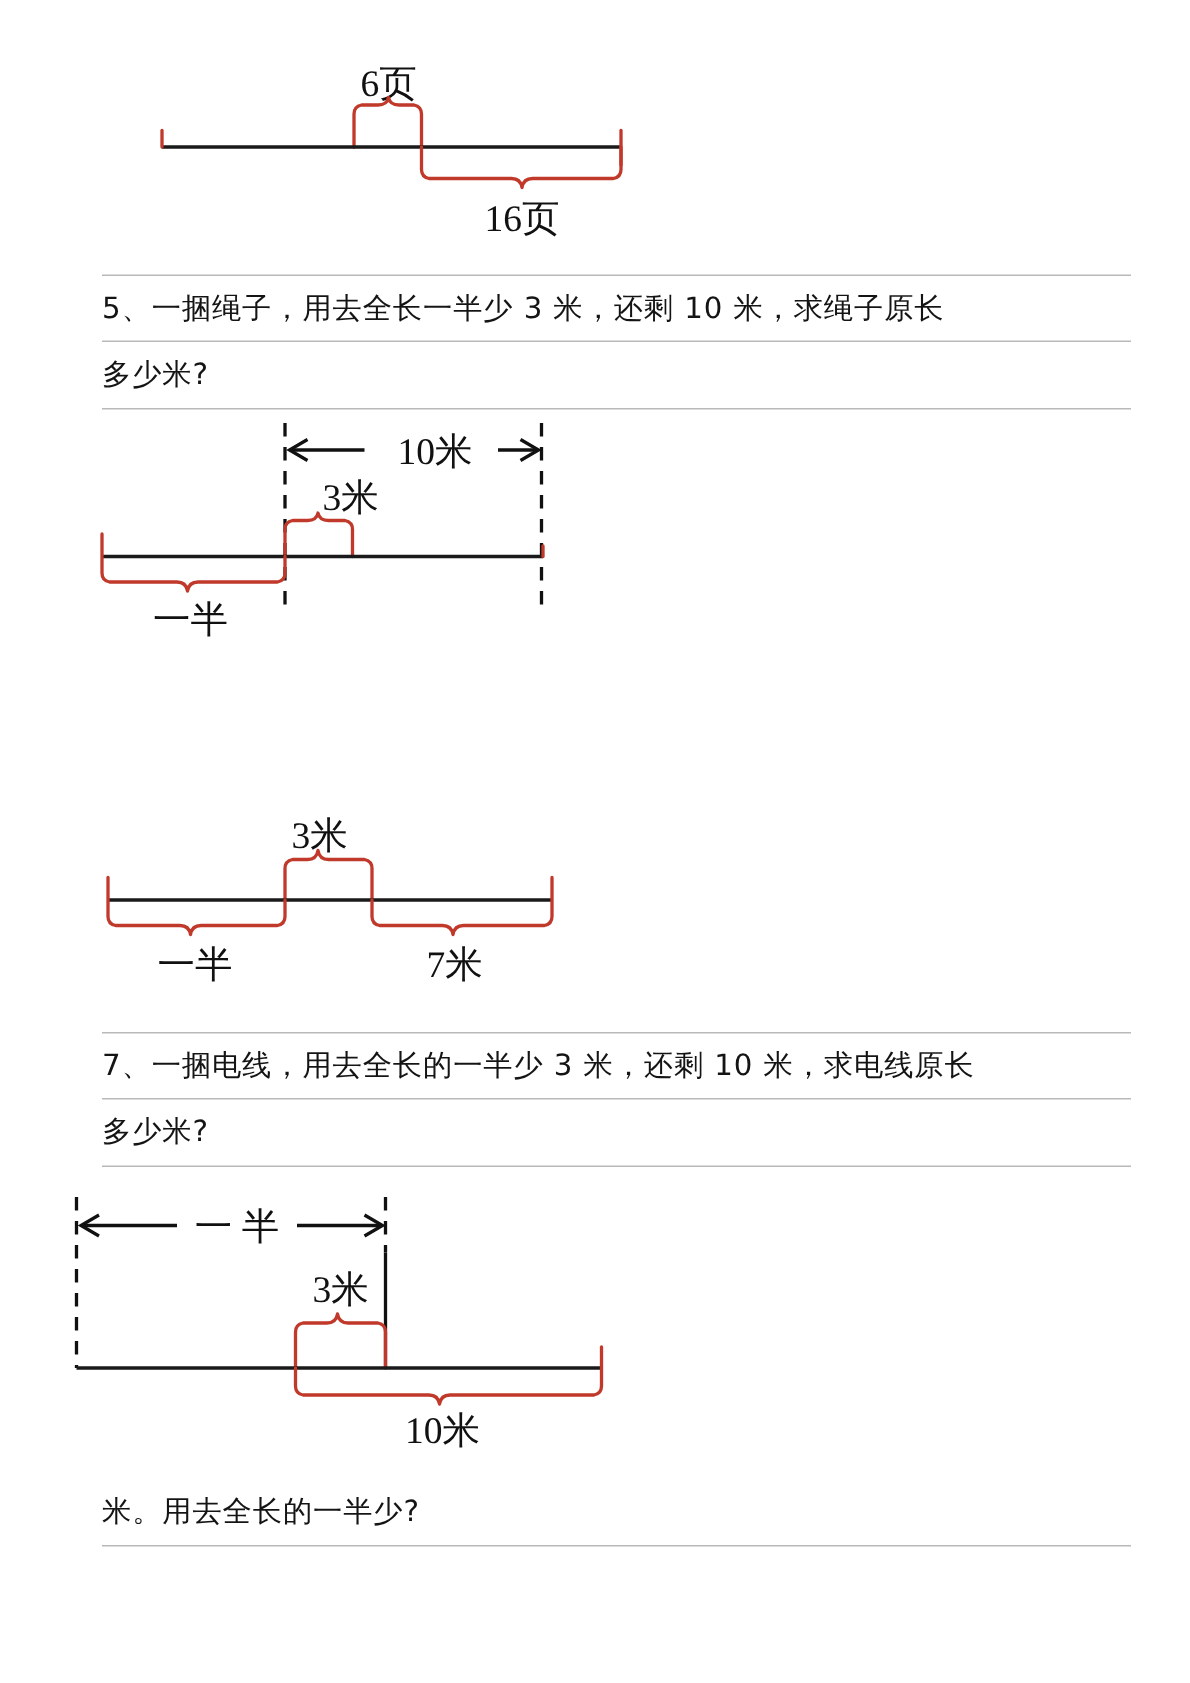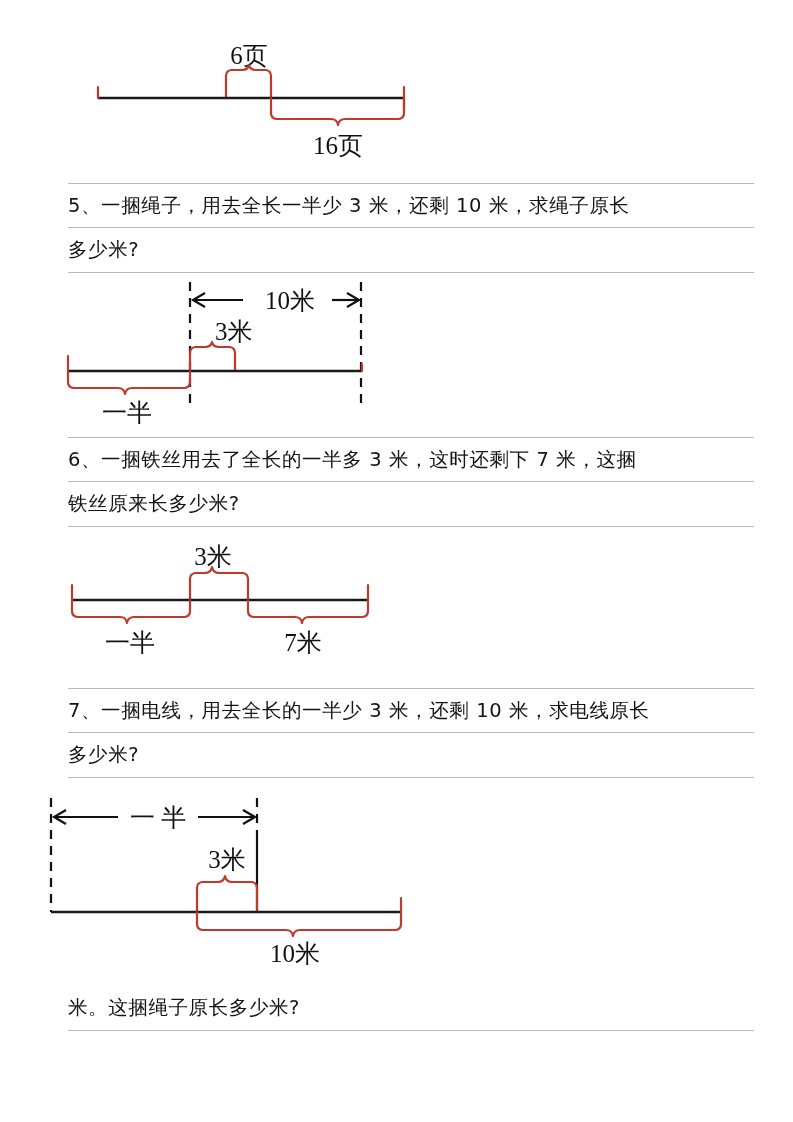--- a/index.html
+++ b/index.html
@@ -63,21 +63,21 @@
            stroke-linecap: round; stroke-linejoin: round; }
   .dash { stroke: #111111; stroke-width: 2.2; stroke-dasharray: 9 7; }
   .arrowline { stroke: #111111; stroke-width: 2.2; }
   .tickv { stroke: #111111; stroke-width: 2.2; }
 </style>
 </head>
 <body>
 
 <div class="page">
 
-  <div class="diagram" style="left:4px; top:28px; width:420px; height:145px;padding-left:44px;">
+  <div class="diagram" style="left:14px; top:28px; width:420px; height:145px;padding-left:44px;">
     <svg width="420" height="145" viewBox="0 0 420 145">
 
       <text class="dlabel" x="201" y="36" text-anchor="middle">6页</text>
 
       <path class="brace" d="M178,70 L178,48 Q178,43 183,42 L194,42 Q200,42 201,37
                Q202,42 208,42 L218,42 Q223,43 223,48 L223,70"></path>
 
       <line class="baseline" x1="50" y1="70" x2="356" y2="70"></line>
 
       <path class="brace" d="M50,59 L50,70"></path>
@@ -119,28 +119,20 @@
       <line class="baseline" x1="68" y1="93" x2="362" y2="93"></line>
 
       <path class="brace" d="M362,86 L362,93"></path>
 
       <path class="brace" d="M68,78 L68,104 Q68,109 73,110 L118,110 Q124,110 125,116
                Q126,110 132,110 L185,110 Q190,109 190,104 L190,93"></path>
       <text class="dlabel" x="127" y="143" text-anchor="middle">一半</text>
     </svg>
   </div>
 
-  <div class="qblock" style="top:437px;">
-    <div class="qline first">
-      <span class="qtext">6、一捆铁丝用去了全长的一半多 3 米，这时还剩下 7 米，这捆</span>
-    </div>
-    <div class="qline">
-      <span class="qtext">铁丝原来长多少米?</span>
-    </div>
-  </div>
 
   <div class="diagram" style="left:0px; top:533px; width:430px; height:135px;">
     <svg width="430" height="135" viewBox="0 0 430 135">
 
       <text class="dlabel" x="213" y="32" text-anchor="middle">3米</text>
 
       <path class="brace" d="M190,67 L190,46 Q190,41 195,40 L205,40 Q211,40 212,34
                Q213,40 219,40 L243,40 Q248,41 248,46 L248,67"></path>
 
       <line class="baseline" x1="72" y1="67" x2="368" y2="67"></line>
@@ -188,17 +180,17 @@
       <path class="brace" d="M401,108 L401,122"></path>
 
       <path class="brace" d="M197,122 L197,134 Q197,139 202,140 L286,140 Q292,140 293,146
                Q294,140 300,140 L396,140 Q401,139 401,134 L401,122"></path>
       <text class="dlabel" x="295" y="172" text-anchor="middle">10米</text>
     </svg>
   </div>
 
   <div class="qblock" style="top:986px;">
     <div class="qline">
-      <span class="qtext">米。这捆绳子原长多少米?</span>
+      <span class="qtext">米。用去全长的一半少?</span>
     </div>
   </div>
 
 </div>
 
 </body></html>

